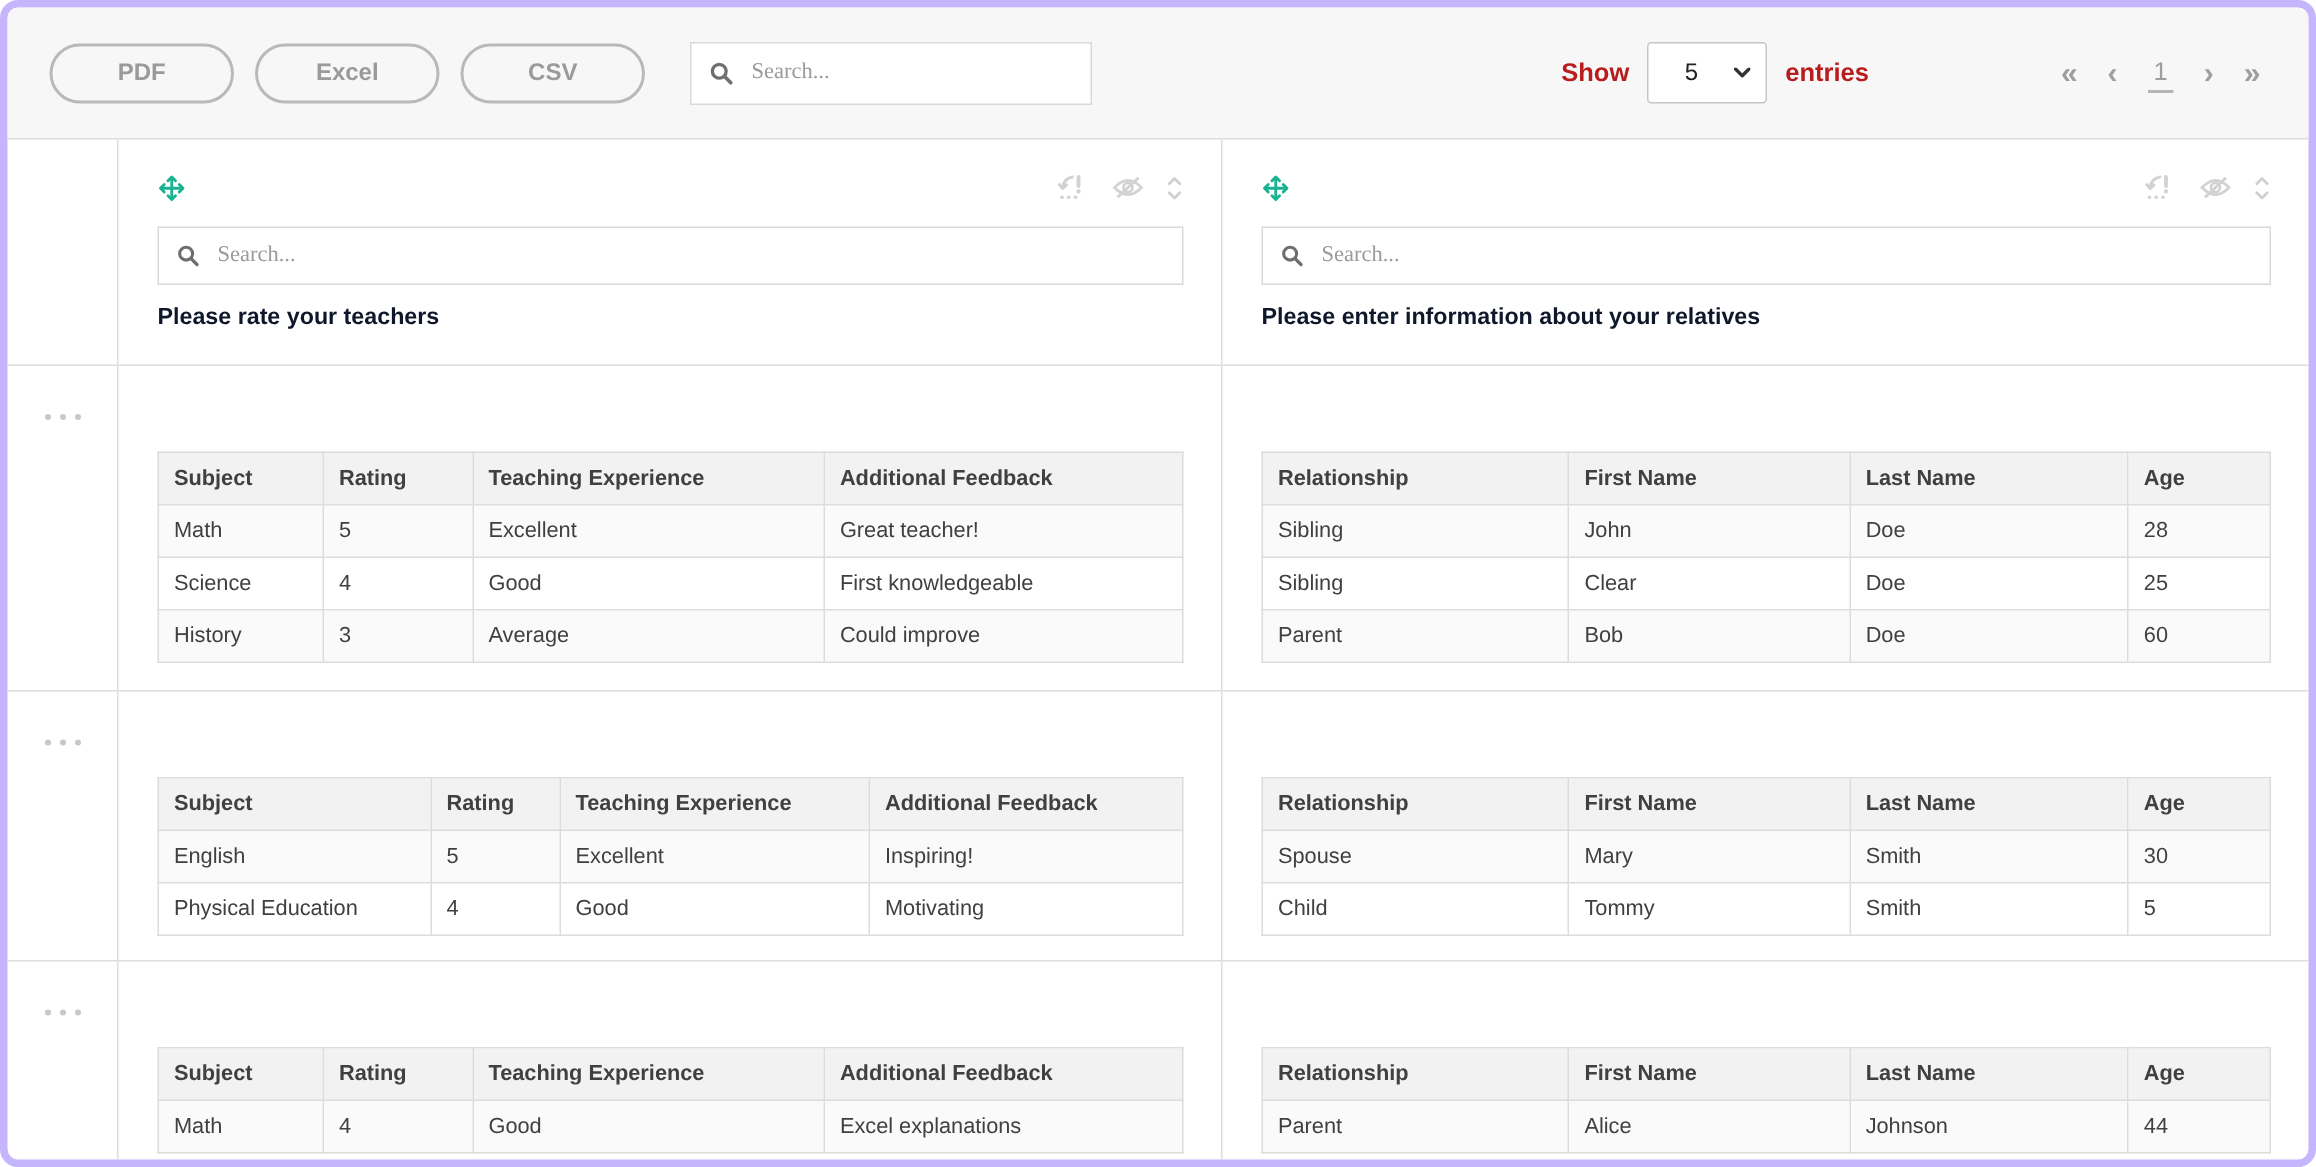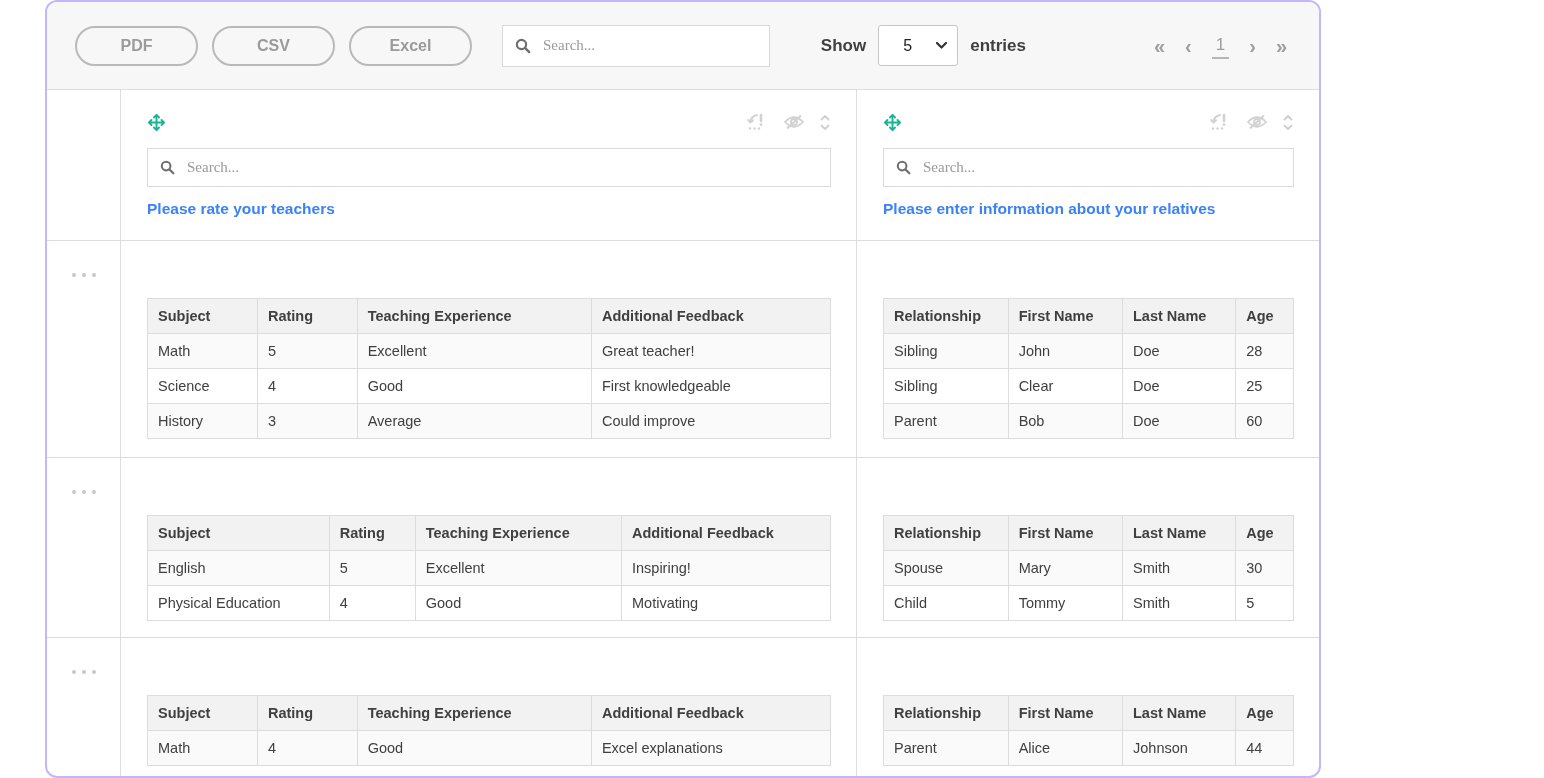--- a/index.html
+++ b/index.html
@@ -1,21 +1,21 @@
 <!DOCTYPE html>
 <html><head>
 <meta charset="utf-8">
 <style>
   * { box-sizing: border-box; }
   html,body { margin:0; padding:0; background:#fff; font-family:"Liberation Sans", sans-serif; }
 
   .frame {
-    width:1276px; height:778px;
-    border:2px solid #c4b5fd; border-radius:12px;
-    overflow:hidden; background:#fff; position:relative;margin-left:45px;
+    width:1544px; height:778px;
+    border:5px solid #c4b5fd; border-radius:12px;
+    overflow:hidden; background:#fff; position:relative;
   }
 
   
   .toolbar {
     height:88px; display:flex; align-items:center;
     padding:0 22px 0 28px;
     background:#f7f7f7; border-bottom:1px solid #ddd;
   }
   .btn-pill {
     width:123px; height:40px; margin-right:14px;
@@ -30,21 +30,21 @@
     display:flex; align-items:center; padding:0 12px;
   }
   .search-ico { flex:0 0 auto; margin-right:10px; display:flex; }
   .tb-search input, .panel-search input {
     border:none; outline:none; flex:1; font-size:15px; color:#0c4a6e;
     font-family:Liberation Serif, serif; background:transparent; min-width:0;
   }
   .tb-search input::placeholder, .panel-search input::placeholder { color:#9a9a9a; }
 
   .show-group { margin-left:auto; display:flex; align-items:center; }
-  .show-label { font-weight:bold; font-size:17px; color:#404040; }
+  .show-label { font-weight:bold; font-size:17px; color:#b91c1c; }
   .select-wrap { position:relative; margin:0 12px; }
   .select-wrap select {
     width:80px; height:41px; border:1px solid #c6c6c6; border-radius:3px;
     background:#fff; font-size:16px; color:#222; padding-left:24px;
     appearance:none; -webkit-appearance:none; font-family:inherit; cursor:pointer;
   }
   .select-chevron { position:absolute; right:11px; top:17px; pointer-events:none; display:flex; }
 
   .pager { display:flex; align-items:center; margin-left:118px; }
   .pg-btn {
@@ -68,21 +68,21 @@
 
   
   .panel-head { padding:22px 25px 0 26px; }
   .ph-row { display:flex; align-items:center; justify-content:space-between; height:20px; }
   .trio { display:flex; align-items:center; gap:14px; }
   .icon-btn { background:none; border:none; padding:0; display:flex; cursor:pointer; }
   .panel-search {
     margin-top:16px; height:39px; background:#fff;
     border:1px solid #d9d9d9; display:flex; align-items:center; padding:0 12px;
   }
-  .panel-title { margin-top:13px; font-weight:bold; font-size:15.5px; color:#3b82f6; }
+  .panel-title { margin-top:13px; font-weight:bold; font-size:15.5px; color:#0f172a; }
 
   
   .gutter-cell { padding-top:29px; display:flex; justify-content:center; }
   .dots { display:flex; gap:6px; align-items:center; height:10px; cursor:grab; }
   .dot { width:4px; height:4px; border-radius:50%; background:#c8c8c8; }
 
   
   .band-cell { padding:57px 25px 0 26px; }
 
   
@@ -96,22 +96,22 @@
   table.tbl tbody tr:nth-child(odd) td { background:#fafafa; }
   table.tbl tbody tr:nth-child(even) td { background:#ffffff; }
 </style>
 </head>
 <body>
 
 <div class="frame">
 
   <div class="toolbar">
     <button class="btn-pill">PDF</button>
+    <button class="btn-pill">Excel</button>
     <button class="btn-pill">CSV</button>
-    <button class="btn-pill">Excel</button>
 
     <div class="tb-search">
       <span class="search-ico">
         <svg width="16" height="16" viewBox="0 0 16 16" fill="none">
           <circle cx="6.5" cy="6.5" r="4.6" stroke="#6f6f6f" stroke-width="2.2"></circle>
           <line x1="10.2" y1="10.2" x2="14.2" y2="14.2" stroke="#6f6f6f" stroke-width="2.4" stroke-linecap="round"></line>
         </svg>
       </span>
       <input type="text" placeholder="Search..." style="">
     </div>

